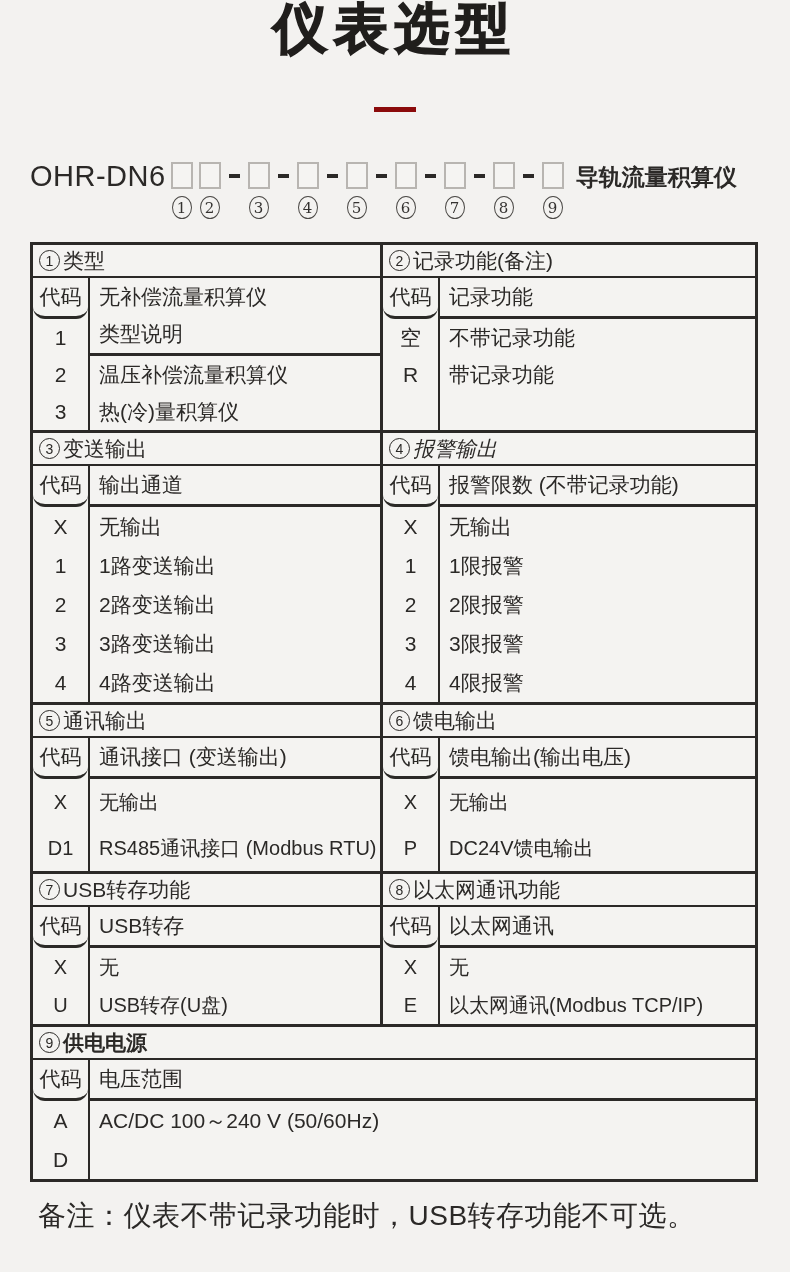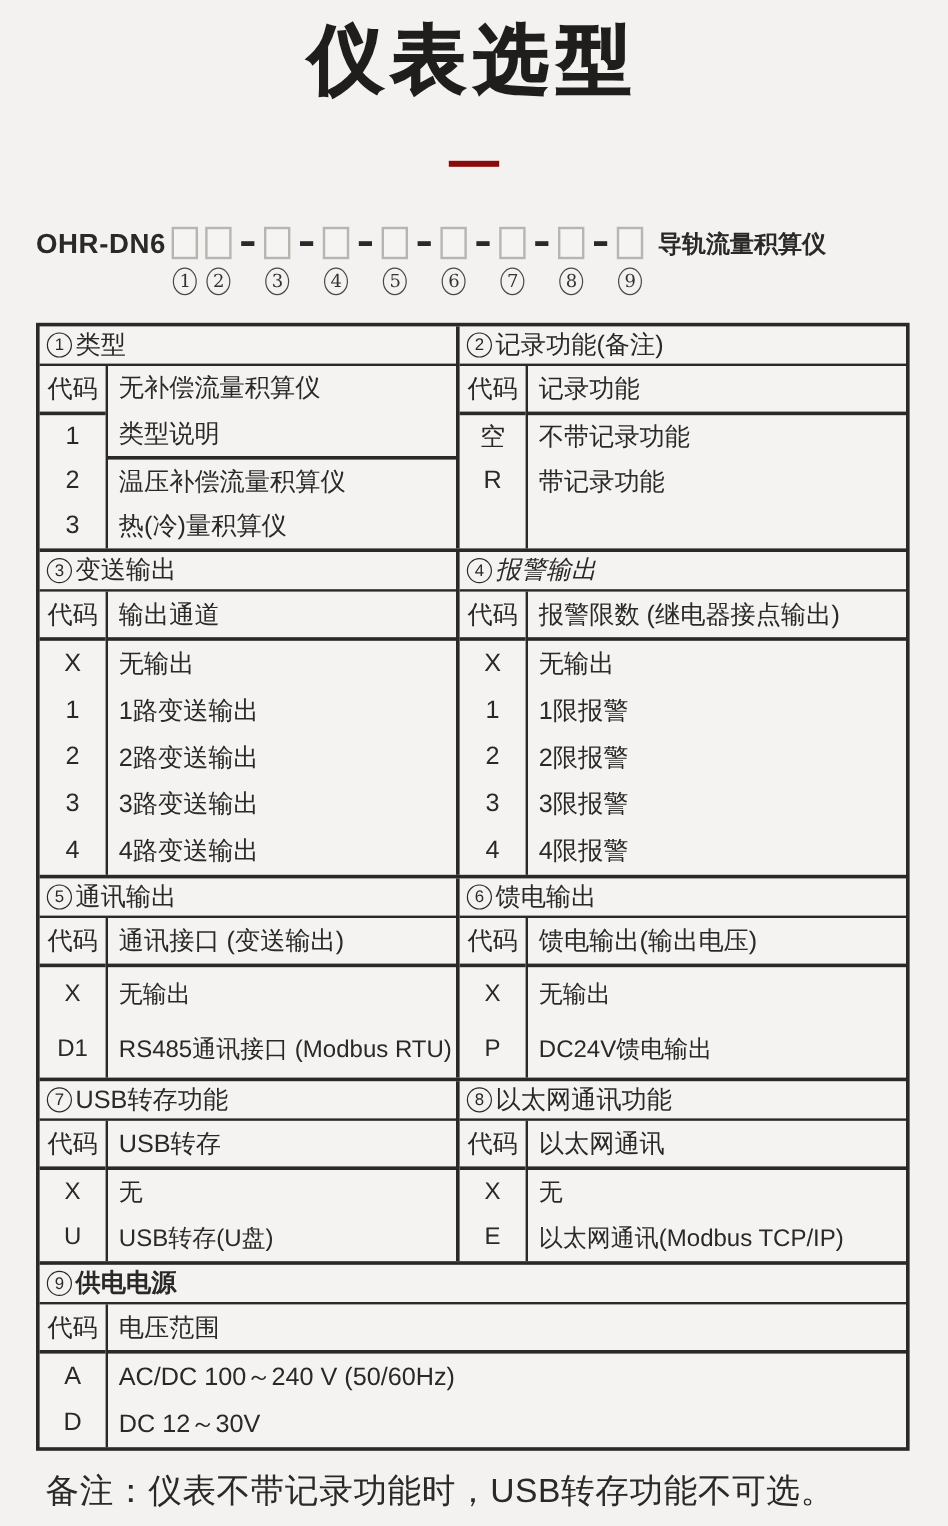--- a/index.html
+++ b/index.html
@@ -8,44 +8,43 @@
   .page {
     position: relative;
     width: 790px; height: 1272px;
     margin: 0 auto;
     background: #f3f2f0;
     color: #2b2927;
     overflow: hidden;
   }
   
   .title {
-    padding-top: 18px;
-    font-size: 62px;
+    font-size: 54px;
     line-height: 1.06;
     font-weight: 900;
     letter-spacing: 7px;
     text-align: center;
     color: #201e1c;
     -webkit-text-stroke: 1.5px #201e1c;
   }
   .red-dash {
     width: 42px; height: 5px;
     background: #8b0b0b;
     margin: 50px auto 0;
   }
   
   .model-line {
     display: flex;
     align-items: flex-start;
     margin: 46px 0 0 30px;
     white-space: nowrap;
   }
   .model-prefix {
-    font-size: 23px;
-    font-weight: 700;
+    font-size: 29px;
+    font-weight: 400;
     line-height: 36px;
     letter-spacing: 0.5px;
   }
   .model-slots { display: flex; align-items: flex-start; margin-left: 2px; }
   .slot { display: flex; flex-direction: column; align-items: center; margin: 4px 3px 0; }
   .slot-box {
     width: 22px; height: 27px;
     border: 2px solid #b8b5b1;
     background: #f5f4f2;
   }
@@ -58,21 +57,21 @@
     font-family: "DejaVu Serif", "Liberation Serif", serif;
     font-size: 15px;
     color: #343230;
   }
   .dash-item {
     width: 11px; height: 4px;
     background: #2b2927;
     margin: 16px 5px 0;
   }
   .model-suffix {
-    font-size: 20px;
+    font-size: 23px;
     font-weight: 600;
     line-height: 32px;
     margin: 3px 0 0 9px;
   }
   
   .code-table {
     width: 728px;
     margin: 23px 0 0 30px;
     border: 3px solid #2b2927;
     background: #f4f3f1;
@@ -103,21 +102,21 @@
     flex: 0 0 57px;
     border-right: 2px solid #2b2927;
     display: flex; flex-direction: column;
   }
   .col-desc { flex: 1; display: flex; flex-direction: column; min-width: 0; }
   .cell {
     display: flex; align-items: center;
     font-size: 21px; font-weight: 500;
     flex: none;
   }
-  .col-code .cell { justify-content: center; text-align: center; }
+  .col-code .cell { justify-content: center; text-align: center; border-radius: 12px; }
   .col-desc .cell { padding-left: 9px; white-space: nowrap; overflow: hidden; }
   .cell.head { height: 41px; border-bottom: 3px solid #2b2927; }
   
   .band-0 .cell.data { height: 37px; }
   .band-1 .cell.data { height: 39px; }
   .band-2 .cell.data { height: 46px; }
   .band-3 .cell.data { height: 38px; }
   .band-4 .cell.data { height: 39px; }
   .band-2 .cell.data, .band-3 .cell.data { font-size: 20px; }
   
@@ -261,21 +260,21 @@
           <div class="sec-main">
             <div class="col-code">
               <div class="cell head">代码</div>
               <div class="cell data">X</div>
               <div class="cell data">1</div>
               <div class="cell data">2</div>
               <div class="cell data">3</div>
               <div class="cell data">4</div>
             </div>
             <div class="col-desc">
-              <div class="cell head">报警限数 (继电器接点输出)</div>
+              <div class="cell head">报警限数 (不带记录功能)</div>
               <div class="cell data">无输出</div>
               <div class="cell data">1限报警</div>
               <div class="cell data">2限报警</div>
               <div class="cell data">3限报警</div>
               <div class="cell data">4限报警</div>
             </div>
           </div>
         </div>
       </div>
       <div class="pair band-2">
@@ -362,21 +361,20 @@
           </div>
           <div class="sec-main">
             <div class="col-code">
               <div class="cell head">代码</div>
               <div class="cell data">A</div>
               <div class="cell data">D</div>
             </div>
             <div class="col-desc">
               <div class="cell head">电压范围</div>
               <div class="cell data">AC/DC 100～240 V (50/60Hz)</div>
-              <div class="cell data">DC 12～30V</div>
             </div>
           </div>
         </div>
       </div>
     </div>
 
   <p class="note">备注：仪表不带记录功能时，USB转存功能不可选。</p>
 
 </div>
 

